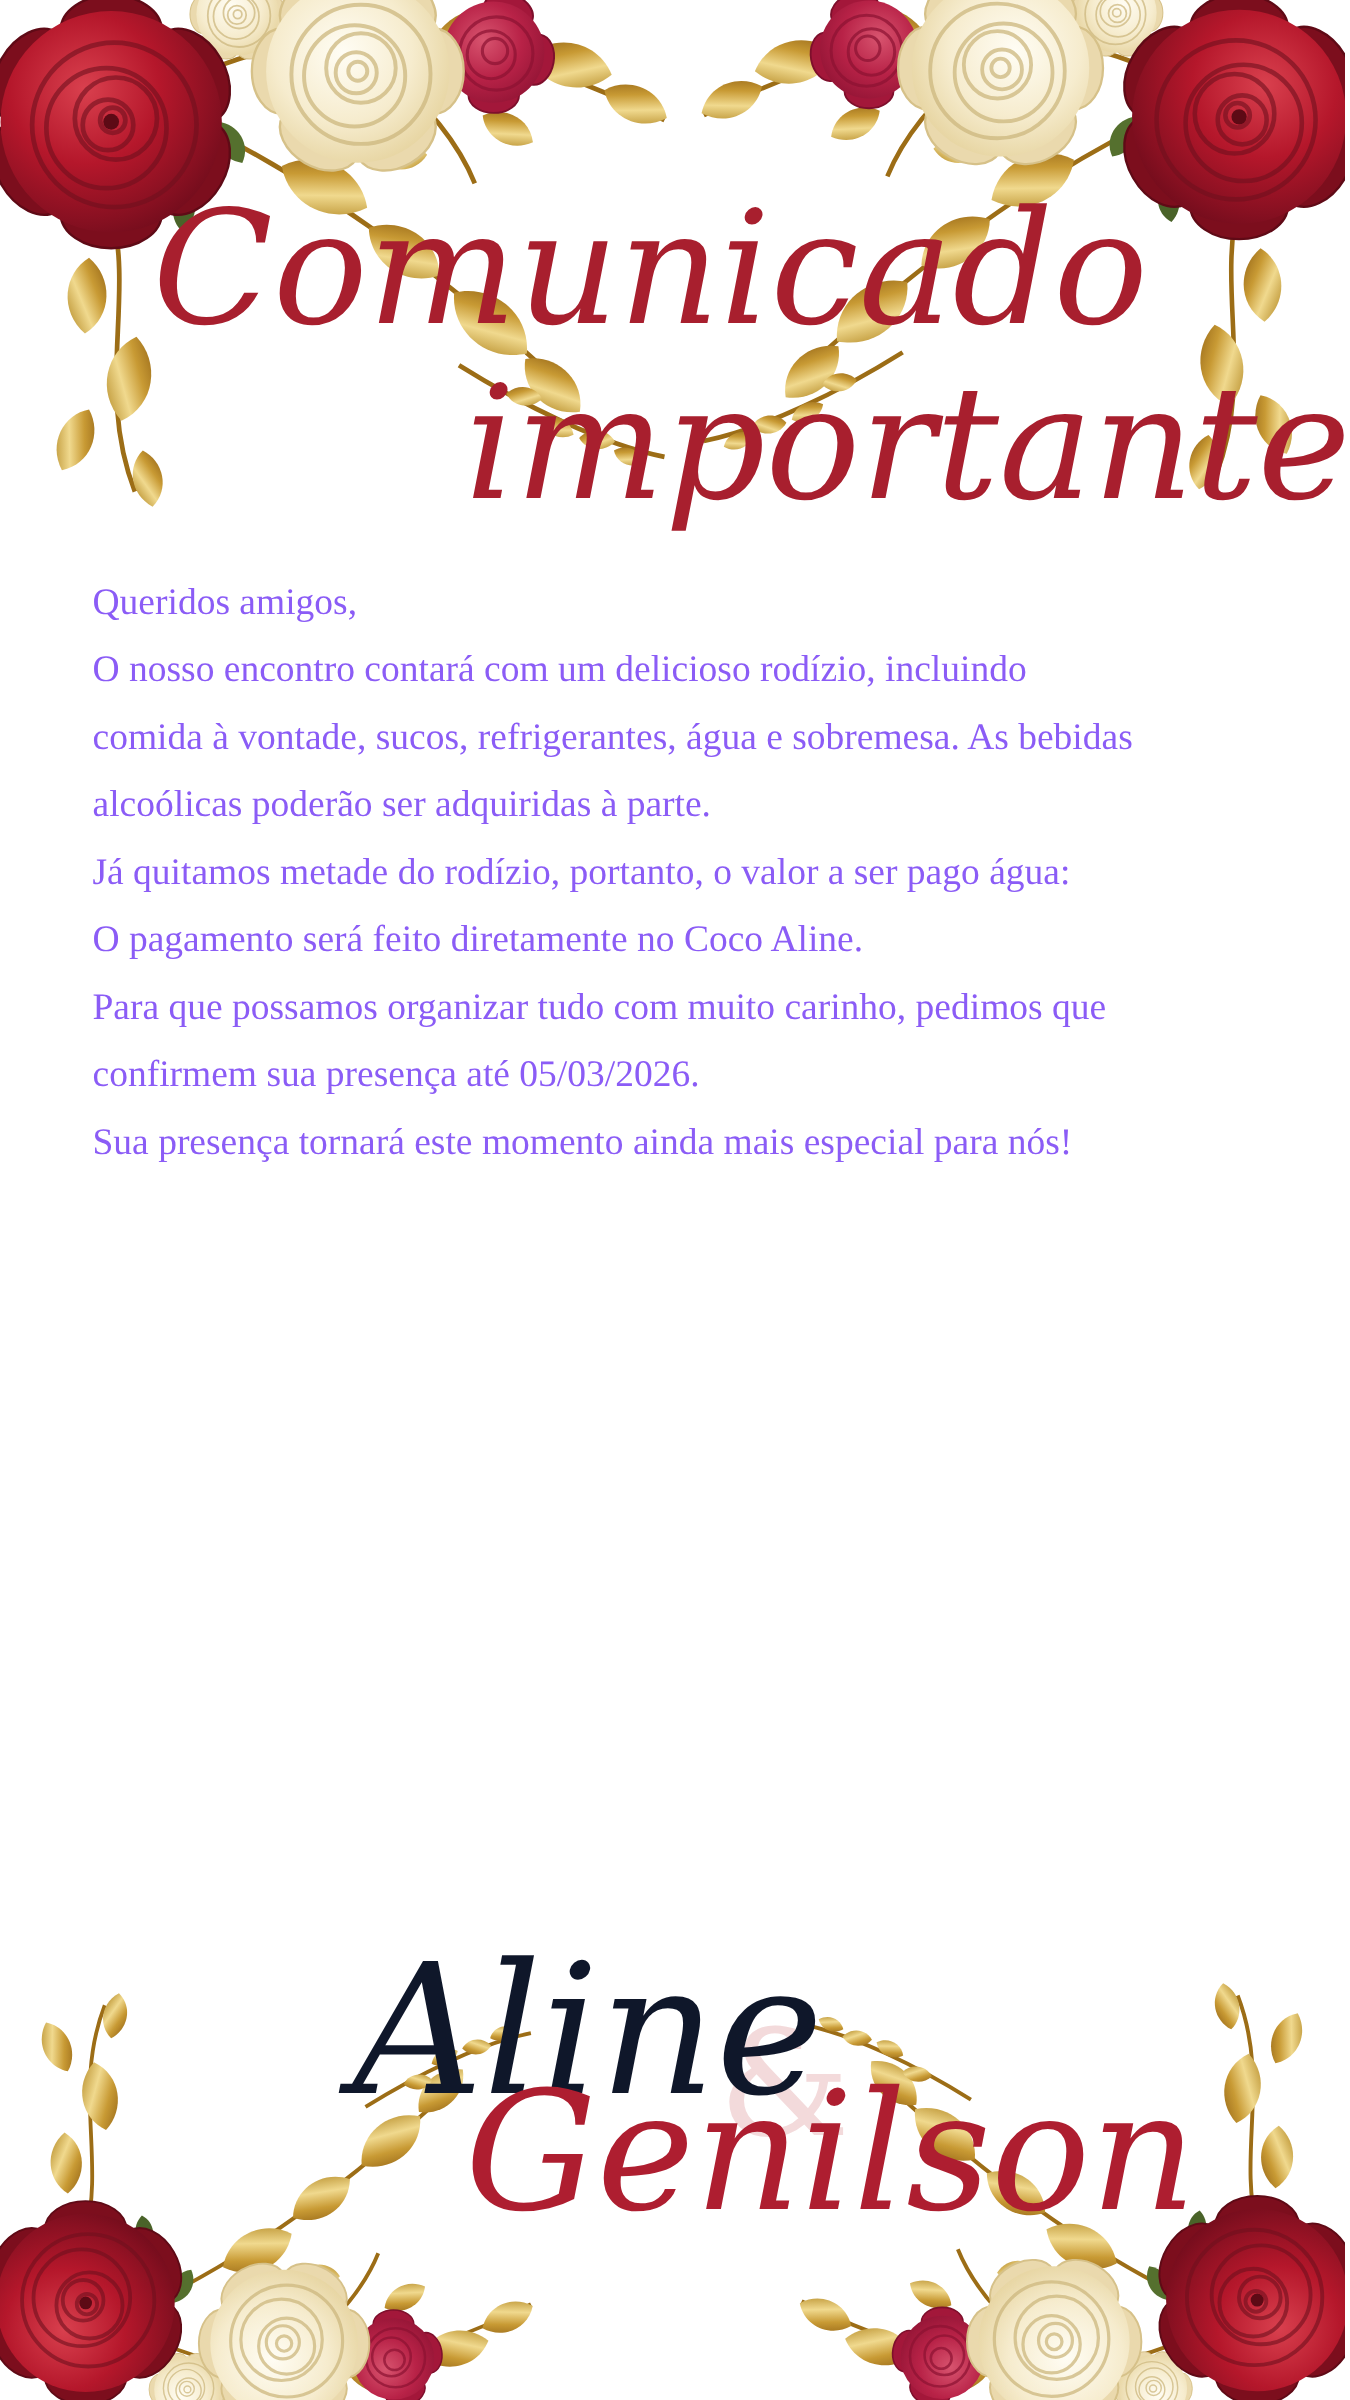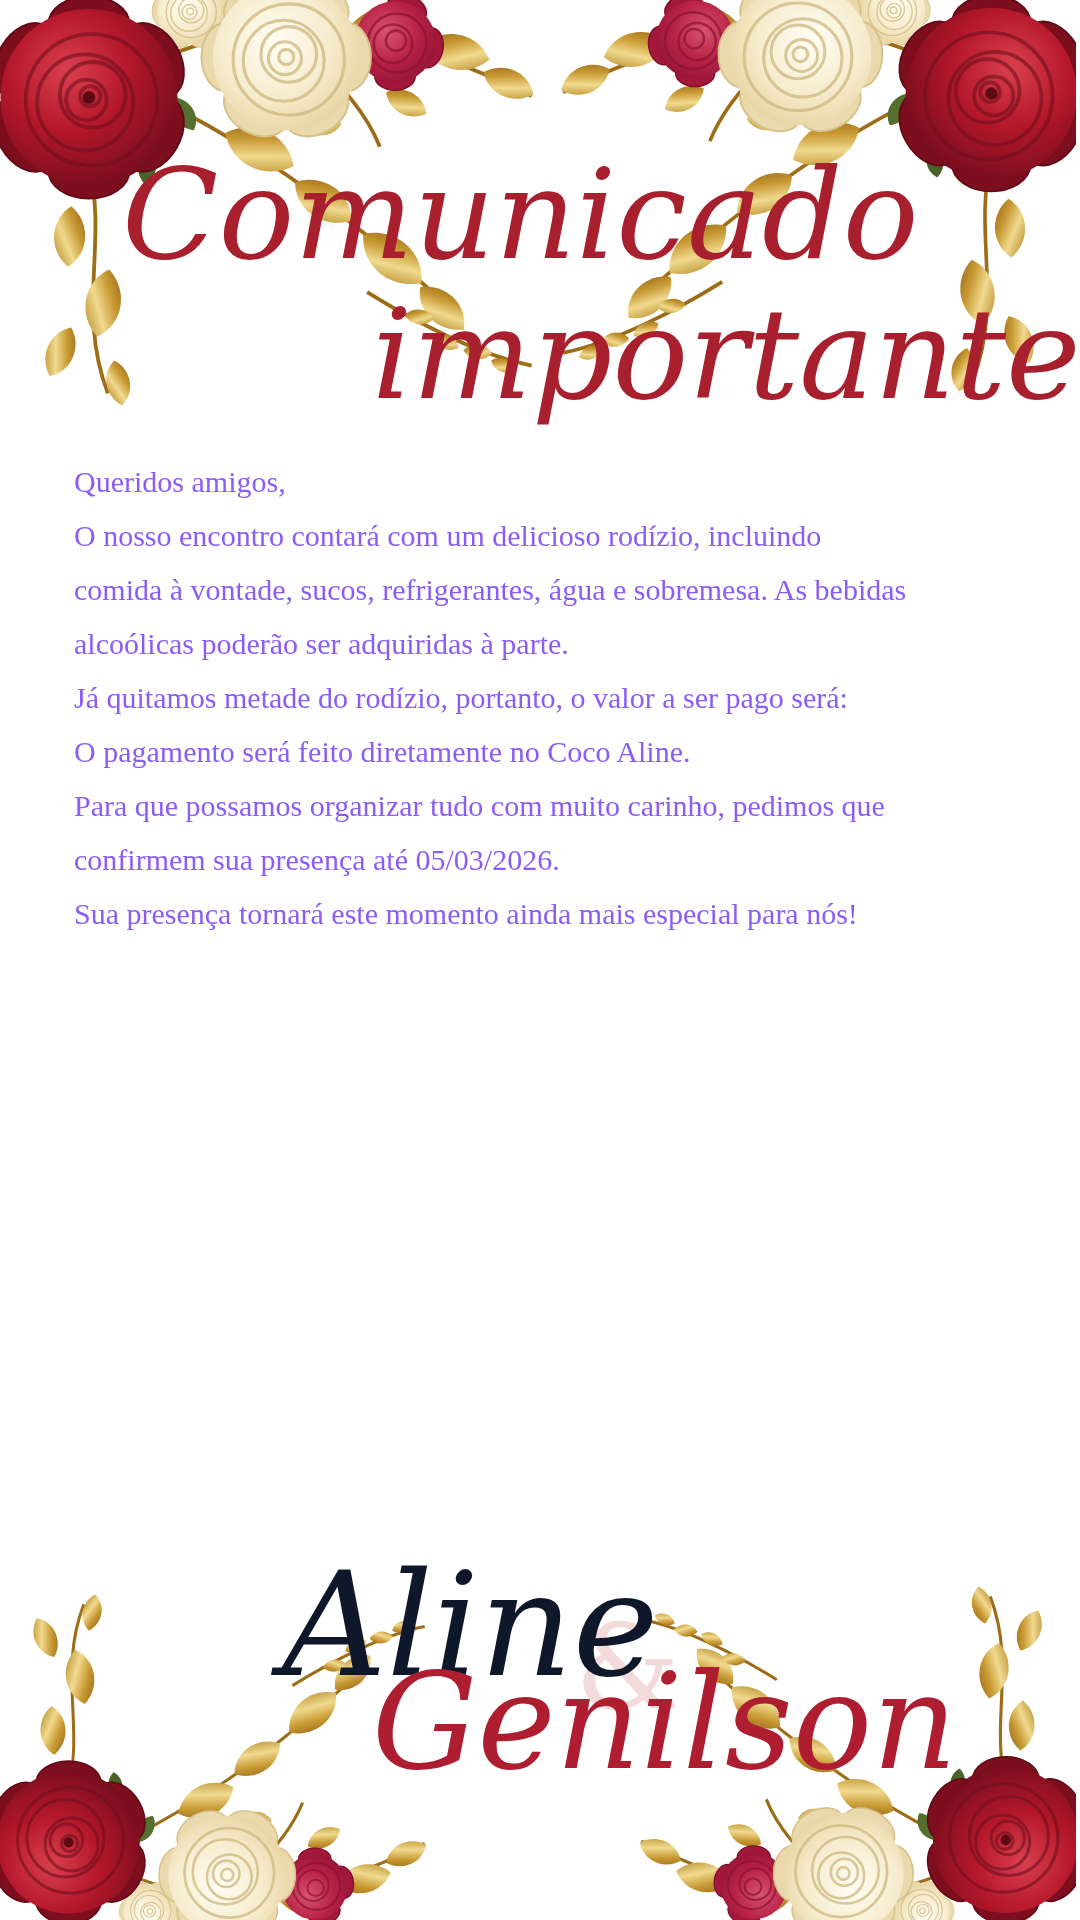--- a/index.html
+++ b/index.html
@@ -209,21 +209,21 @@
 
   <div class="body-text">
     <p class="greeting">Queridos amigos,</p>
 
     <p class="p1">
       <span>O nosso encontro contará com um delicioso rodízio, incluindo</span><br>
       <span>comida à vontade, sucos, refrigerantes, água e sobremesa. As bebidas</span><br>
       <span>alcoólicas poderão ser adquiridas à parte.</span>
     </p>
 
-    <p class="p2">Já quitamos metade do rodízio, portanto, o valor a ser pago será:</p>
+    <p class="p2">Já quitamos metade do rodízio, portanto, o valor a ser pago água:</p>
 
 
     <p class="p3">O pagamento será feito diretamente no Coco Aline.</p>
 
     <p class="p4">
       <span>Para que possamos organizar tudo com muito carinho, pedimos que</span><br>
       <span>confirmem sua presença até 05/03/2026.</span>
     </p>
 
     <p class="p5">Sua presença tornará este momento ainda mais especial para nós!</p>

